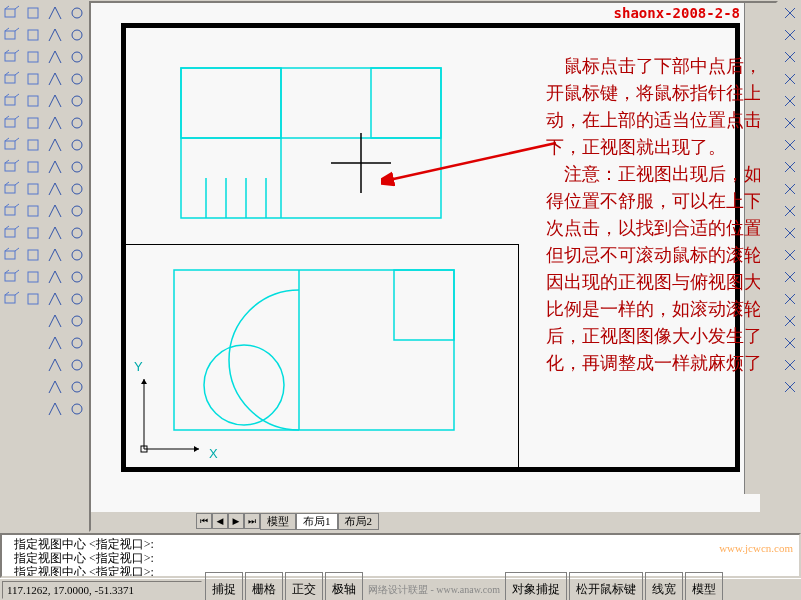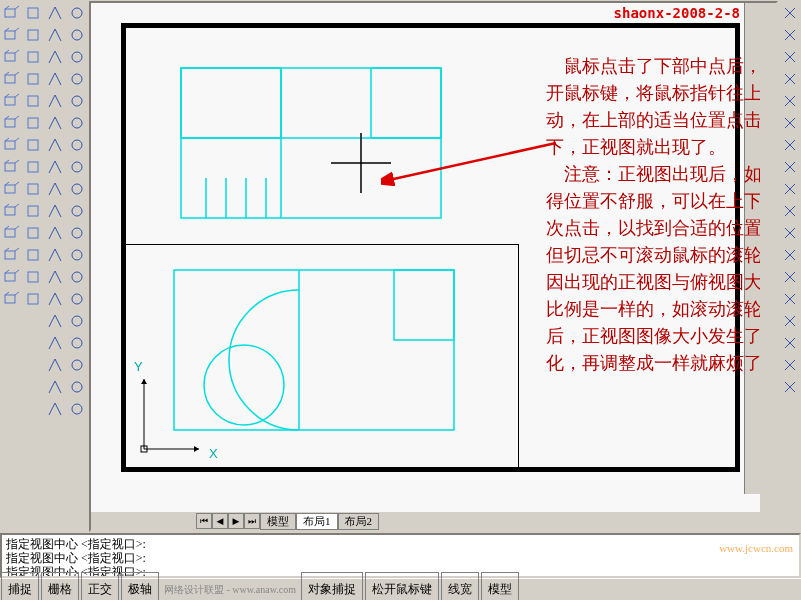--- a/index.html
+++ b/index.html
@@ -12,21 +12,21 @@
 .right-tb { background: #d4d0c8; display: flex; flex-direction: column; padding-top: 2px; }
 .canvas-container { flex: 1; display: flex; flex-direction: column; background: #808080; border: 2px inset #d4d0c8; margin: 1px; }
 .canvas { flex: 1; background: #f8f8f8; border-right: 16px solid #d4d0c8; border-bottom: 0; position: relative; overflow: hidden; }
 .frame-border { position: absolute; left: 30px; top: 20px; right: 20px; bottom: 40px; border: 5px solid #000; }
 .coord-section { position: absolute; left: 0; bottom: 0; width: 100%; height: 210px; border-top: 1px solid #000; border-right: 1px solid #000; }
 .axis-label { position: absolute; font-family: Arial; font-size: 13px; color: #00aaaa; }
 .tabs-row { background: #d4d0c8; height: 18px; display: flex; align-items: center; padding-left: 105px; font-size: 11px; }
 .nav-btn { width: 16px; height: 16px; border: 1px solid #808080; background: #d4d0c8; display: inline-flex; align-items: center; justify-content: center; cursor: pointer; font-size: 9px; }
 .tab { padding: 0 6px; background: #d4d0c8; border: 1px solid #808080; cursor: pointer; font-size: 11px; }
 .tab.active { background: #fff; font-weight: normal; }
-.cmdline { background: #fff; border: 2px inset #d4d0c8; height: 45px; font-family: "SimSun"; font-size: 12px; padding: 2px 4px; line-height: 14px; overflow: hidden; }
+.cmdline { background: #fff; border: 2px inset #d4d0c8; height: 45px; font-family: "SimSun"; font-size: 12px; padding: 2px 12px; line-height: 14px; overflow: hidden; }
 .statusbar { background: #d4d0c8; height: 22px; display: flex; align-items: center; font-size: 11px; border-top: 1px solid #fff; }
 .coord-box { width: 200px; border: 1px inset #d4d0c8; padding: 2px 4px; margin: 0 2px; background: #d4d0c8; }
 .sb-btn { padding: 8px 6px; border: 1px solid #808080; margin: 0 1px; cursor: pointer; font-size: 12px; }
 .annotation { position: absolute; color: #b00000; font-size: 18px; font-family: "SimHei", sans-serif; line-height: 27px; z-index: 10; }
 .watermark-tr { position: absolute; right: 20px; top: 2px; color: #dd0000; font-family: monospace; font-weight: bold; font-size: 14px; z-index: 20; }
 .watermark-br { position: absolute; right: 8px; bottom: 46px; color: #ff9933; font-size: 11px; z-index: 20; opacity: 0.8; }
 svg.drawing { position: absolute; pointer-events: none; }
 .scrollbar-v { position: absolute; right: 0; top: 0; bottom: 18px; width: 16px; background: #d4d0c8; border-left: 1px solid #808080; }
 .scrollbar-h { height: 16px; background: #d4d0c8; }
 </style>
@@ -635,20 +635,21 @@
     </div>
   </div>
 
   <div class="cmdline">
     <div>指定视图中心 &lt;指定视口&gt;:</div>
     <div>指定视图中心 &lt;指定视口&gt;:</div>
     <div>指定视图中心 &lt;指定视口&gt;:</div>
   </div>
 
   <div class="statusbar">
+    <div class="coord-box">117.1262, 17.0000, -51.3371</div>
     <span class="sb-btn">捕捉</span>
     <span class="sb-btn">栅格</span>
     <span class="sb-btn">正交</span>
     <span class="sb-btn">极轴</span>
     <span style="font-size:10px;color:#888;margin:0 4px;text-align:right;">网络设计联盟 - www.anaw.com</span>
     <span class="sb-btn">对象捕捉</span>
     <span class="sb-btn">松开鼠标键</span>
     <span class="sb-btn">线宽</span>
     <span class="sb-btn">模型</span>
   </div>

